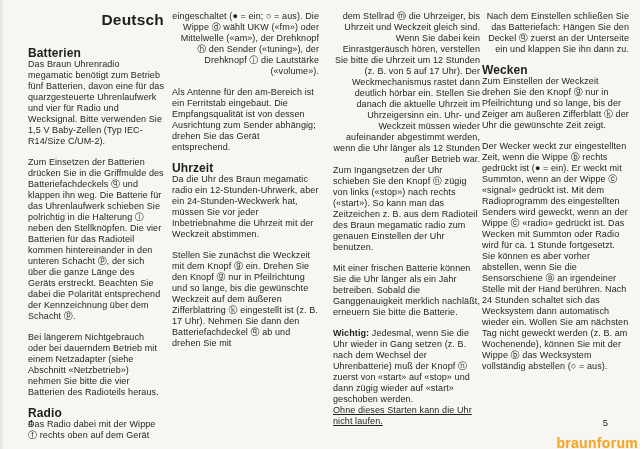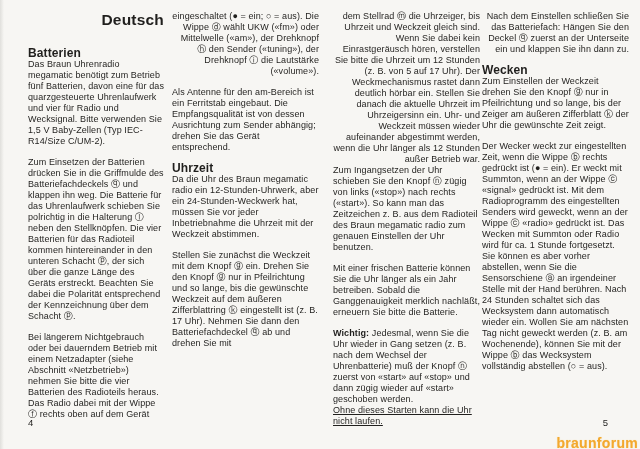--- a/index.html
+++ b/index.html
@@ -54,20 +54,21 @@
 
 <div class="page">
   <div class="scan-edge"></div>
 
   <div class="col col-1">
       <h1 class="title">Deutsch</h1>
       <h2 class="heading">Batterien</h2>
       <p class="para tight">Das Braun Uhrenradio megamatic benötigt zum Betrieb fünf Batterien, davon eine für das quarzgesteuerte Uhrenlaufwerk und vier für Radio und Wecksignal. Bitte verwenden Sie 1,5 V Baby-Zellen (Typ IEC-R14/Size C/UM-2).</p>
       <p class="para">Zum Einsetzen der Batterien drücken Sie in die Griffmulde des Batteriefachdeckels ⓠ und klappen ihn weg. Die Batterie für das Uhrenlaufwerk schieben Sie polrichtig in die Halterung ⓛ neben den Stellknöpfen. Die vier Batterien für das Radioteil kommen hintereinander in den unteren Schacht ⓟ, der sich über die ganze Länge des Geräts erstreckt. Beachten Sie dabei die Polarität entsprechend der Kennzeichnung über dem Schacht ⓟ.</p>
       <p class="para">Bei längerem Nichtgebrauch oder bei dauerndem Betrieb mit einem Netzadapter (siehe Abschnitt «Netzbetrieb») nehmen Sie bitte die vier Batterien des Radioteils heraus.</p>
+      <h2 class="heading">Radio</h2>
       <p class="para tight">Das Radio dabei mit der Wippe ⓕ rechts oben auf dem Gerät</p>
     </div>
   <div class="col col-2">
       <p class="para tight">eingeschaltet (● = ein; ○ = aus). Die Wippe ⓓ wählt UKW («fm») oder Mittelwelle («am»), der Drehknopf ⓗ den Sender («tuning»), der Drehknopf ⓘ die Lautstärke («volume»).</p>
       <p class="para">Als Antenne für den am-Bereich ist ein Ferritstab eingebaut. Die Empfangsqualität ist von dessen Ausrichtung zum Sender abhängig; drehen Sie das Gerät entsprechend.</p>
       <h2 class="heading">Uhrzeit</h2>
       <p class="para tight">Da die Uhr des Braun megamatic radio ein 12-Stunden-Uhrwerk, aber ein 24-Stunden-Weckwerk hat, müssen Sie vor jeder Inbetriebnahme die Uhrzeit mit der Weckzeit abstimmen.</p>
       <p class="para">Stellen Sie zunächst die Weckzeit mit dem Knopf ⓖ ein. Drehen Sie den Knopf ⓖ nur in Pfeilrichtung und so lange, bis die gewünschte Weckzeit auf dem äußeren Zifferblattring ⓚ eingestellt ist (z. B. 17 Uhr). Nehmen Sie dann den Batteriefachdeckel ⓠ ab und drehen Sie mit</p>
     </div>
   <div class="col col-3">

